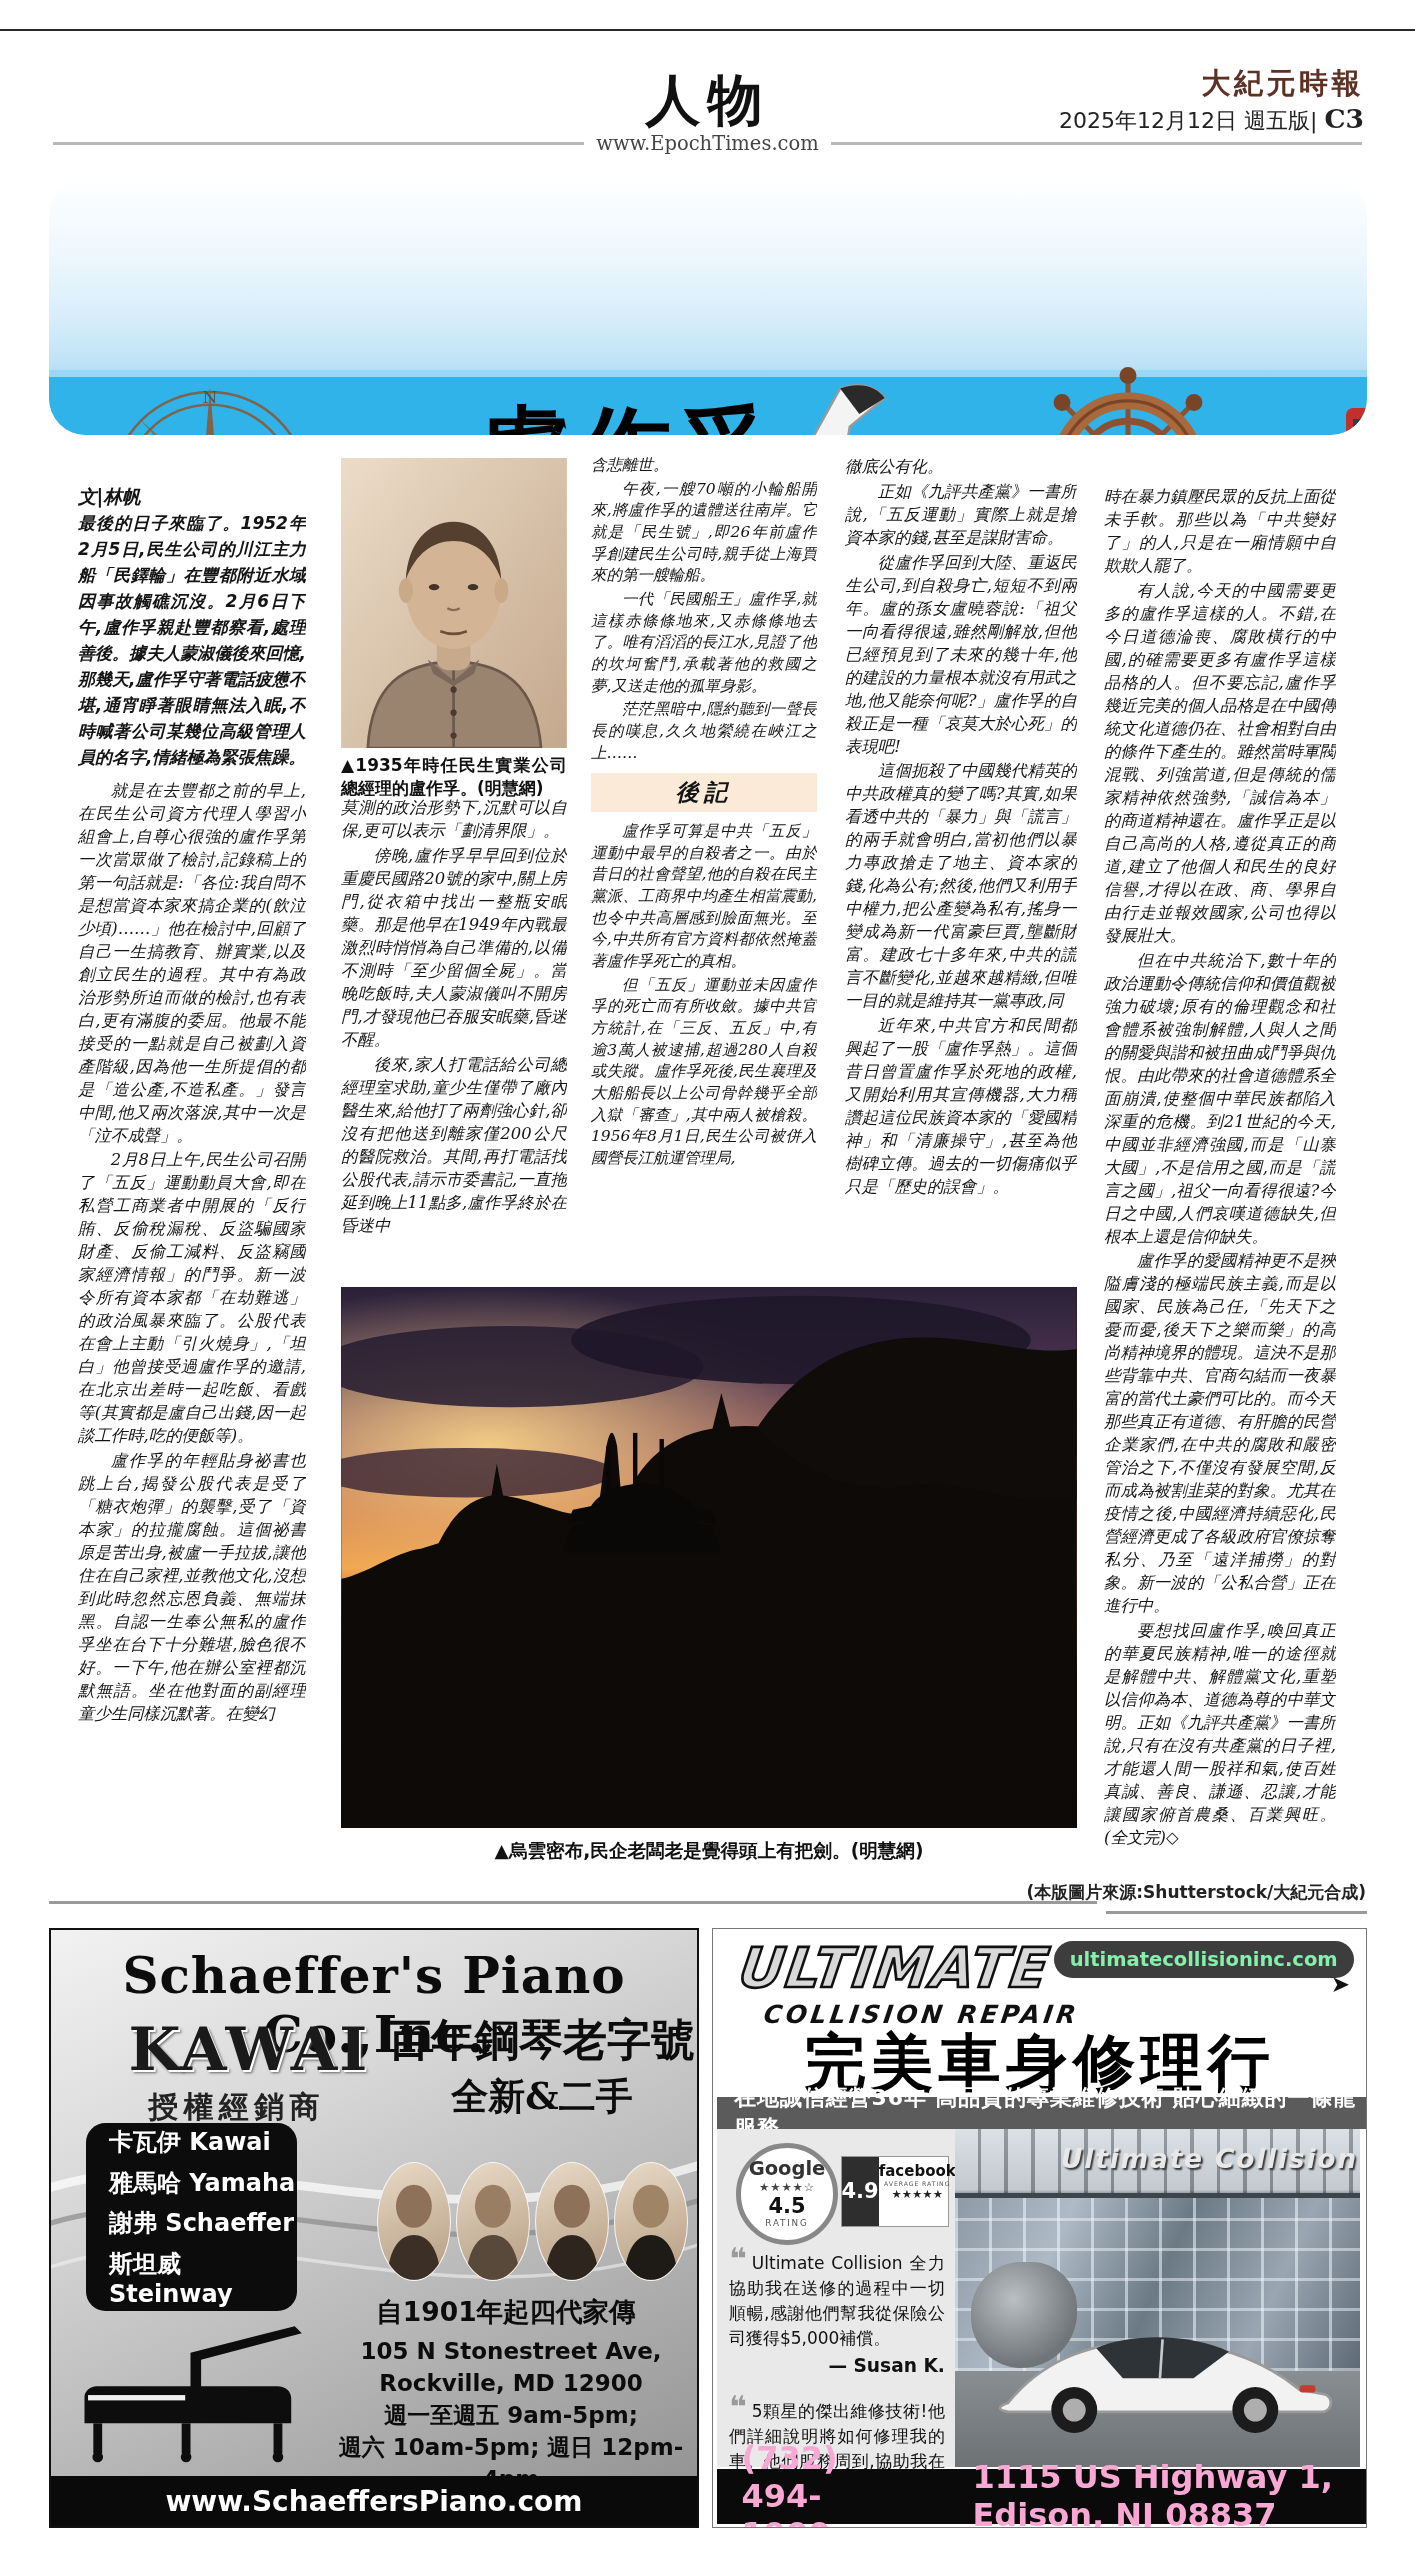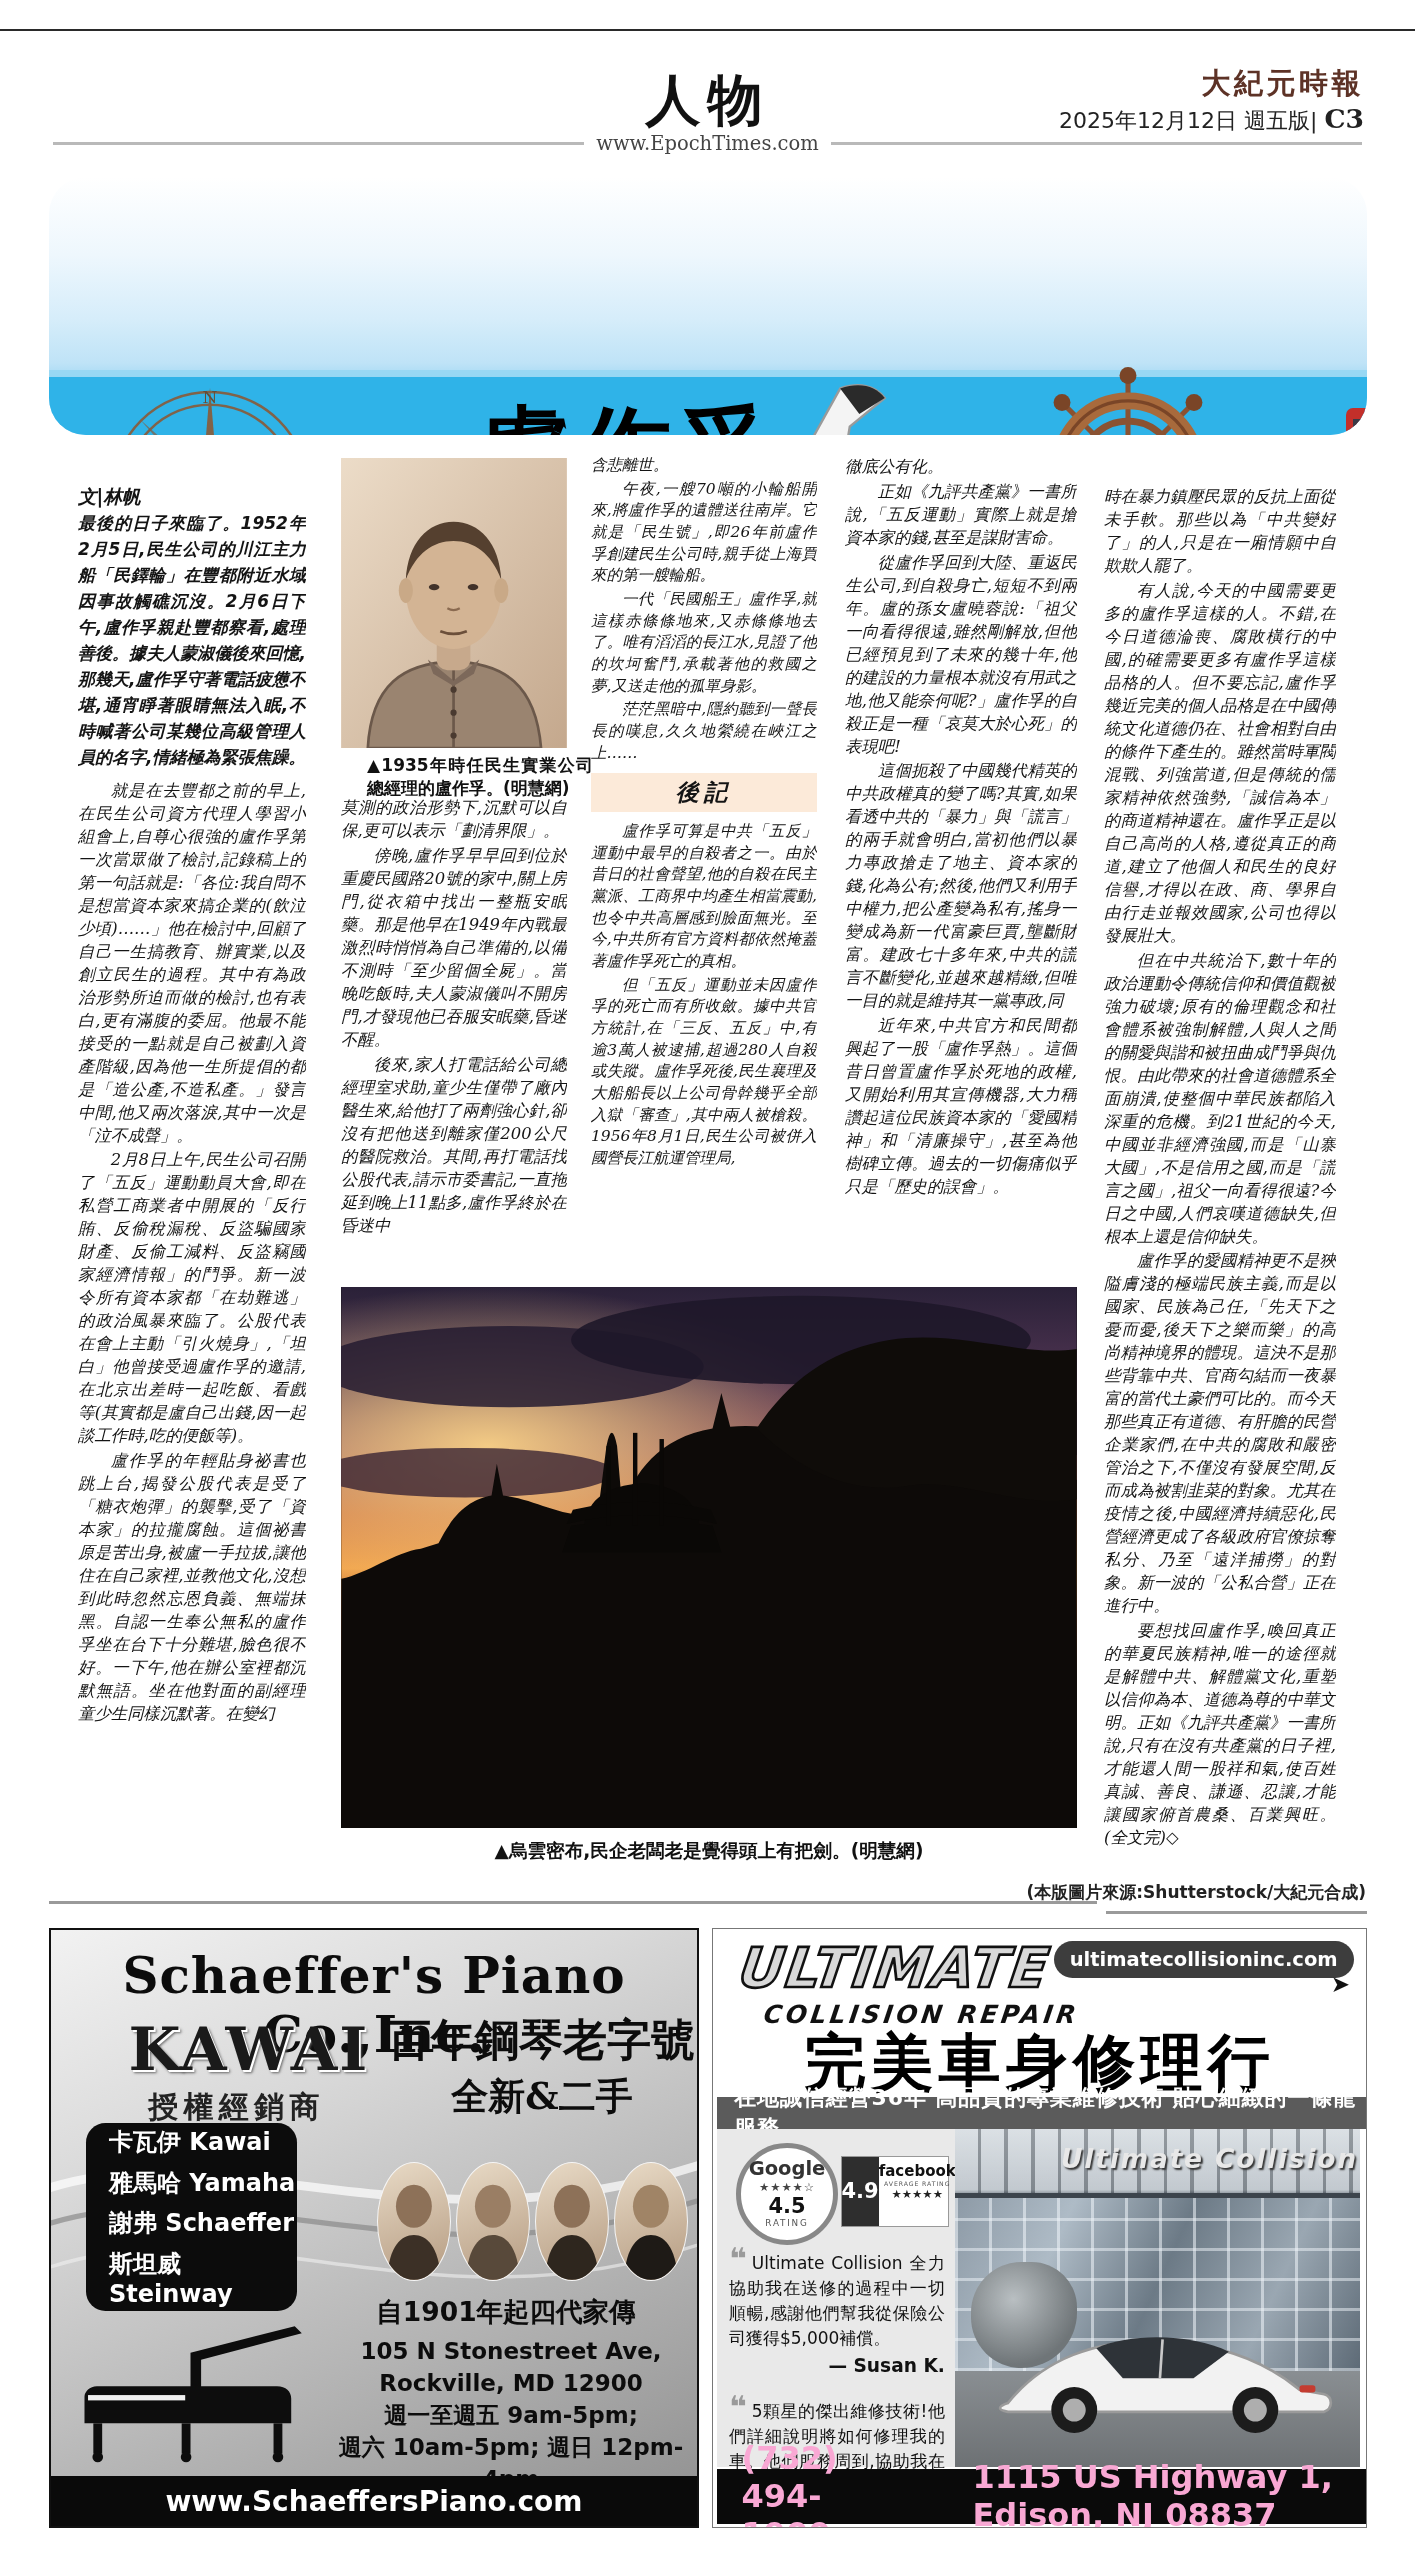--- a/index.html
+++ b/index.html
@@ -42,21 +42,21 @@
   #colE{left:1104px;top:485px;width:232px;height:1382px;}
   .byline{font-family:"DejaVu Sans",sans-serif;font-weight:700;font-size:18.6px;margin:0 0 12.4px 0;text-indent:0 !important;}
   .lead{font-family:"DejaVu Sans",sans-serif;font-weight:700;font-size:17px;line-height:26px;text-indent:0 !important;margin-bottom:8.8px !important;}
   .postscript-box{margin:8.8px 0;height:39px;line-height:39px;background:#fcead9;text-align:center;
       font-family:"DejaVu Sans",sans-serif;font-weight:700;font-size:23px;letter-spacing:5.3px;}
 
   
   #portrait{left:341px;top:458px;width:226px;height:290px;overflow:hidden;
       background:linear-gradient(160deg,#ead9c6 0%,#d8c0a8 45%,#c0a астр88 100%);}
   #portrait-caption{left:341px;top:754px;width:226px;font-family:"DejaVu Sans",sans-serif;font-weight:700;
-      font-size:17px;line-height:23px;text-align:justify;margin-left:26px;}
+      font-size:17px;line-height:23px;text-align:justify;}
   #sunset{left:341px;top:1287px;width:736px;height:541px;overflow:hidden;background:#0b0908;}
   #sunset-caption{left:341px;top:1838px;width:736px;text-align:center;
       font-family:"DejaVu Sans",sans-serif;font-weight:700;font-size:18.6px;}
   #source-note{right:49px;top:1881px;font-family:"DejaVu Sans",sans-serif;font-weight:700;font-size:17px;color:#222;}
   #bottom-rule-1{left:49px;top:1901px;width:1048px;height:2.7px;background:#9a9a9a;}
   #bottom-rule-2{left:1106px;top:1911px;width:261px;height:2.7px;background:#9a9a9a;}
 
   
   #piano-ad{left:49px;top:1928px;width:650px;height:600px;border:2.7px solid #111;box-sizing:border-box;overflow:hidden;
       background:linear-gradient(155deg,#f2f2f2 0%,#d9d9d9 30%,#b9b9b9 60%,#8f8f8f 100%);}
@@ -85,21 +85,21 @@
   #piano-img{position:absolute;left:7px;top:387px;width:265px;height:165px;}
   .piano-web{position:absolute;left:0px;bottom:0px;width:100%;height:50px;background:#0a0a0a;color:#fff;
       display:flex;align-items:center;justify-content:center;font-family:"DejaVu Sans",sans-serif;font-weight:700;font-size:28px;}
 
   
   #col-ad{left:712px;top:1928px;width:655px;height:600px;border:1.8px solid #777;box-sizing:border-box;overflow:hidden;background:#fff;}
   .ult-logo{position:absolute;left:26.5px;top:7px;font-family:"DejaVu Sans",sans-serif;font-weight:700;font-style:italic;
       font-size:55px;letter-spacing:1.8px;color:#d8d8d8;-webkit-text-stroke:2.7px #111;transform:skewX(-8deg);}
   .ult-logo2{position:absolute;left:51px;top:71px;font-family:"DejaVu Sans",sans-serif;font-weight:700;font-style:italic;
       font-size:25px;letter-spacing:3.5px;color:#111;transform:skewX(-8deg);}
-  .ult-pill{position:absolute;right:12.4px;top:12.4px;background:#3d3d3d;color:#ffffff;border-radius:21px;padding:7px 16px;
+  .ult-pill{position:absolute;right:12.4px;top:12.4px;background:#3d3d3d;color:#86efac;border-radius:21px;padding:7px 16px;
       font-family:"DejaVu Sans",sans-serif;font-weight:700;font-size:19.5px;}
   .cursor{position:absolute;right:16px;top:42px;font-size:23px;color:#111;}
   .ult-title{position:absolute;left:0;top:92px;width:100%;text-align:center;font-family:"DejaVu Sans",sans-serif;
       font-weight:700;font-size:62px;letter-spacing:5.3px;color:#000;}
   .ult-bar{position:absolute;left:3.5px;top:168px;width:644px;height:32px;background:#5b5b5b;color:#fff;display:flex;
       align-items:center;padding-left:17.7px;font-family:"DejaVu Sans",sans-serif;font-weight:700;font-size:22px;letter-spacing:0.9px;}
   .ult-left{position:absolute;left:3.5px;top:200px;width:239px;height:338px;background:#e9e9e9;}
   .gbadge{position:absolute;left:19.5px;top:14px;width:92px;height:92px;border-radius:50%;background:#fff;border:5.3px solid #888;
       text-align:center;font-family:"DejaVu Sans",sans-serif;}
   .gbadge .gword{font-size:19.5px;font-weight:700;color:#333;margin-top:8.8px;}

